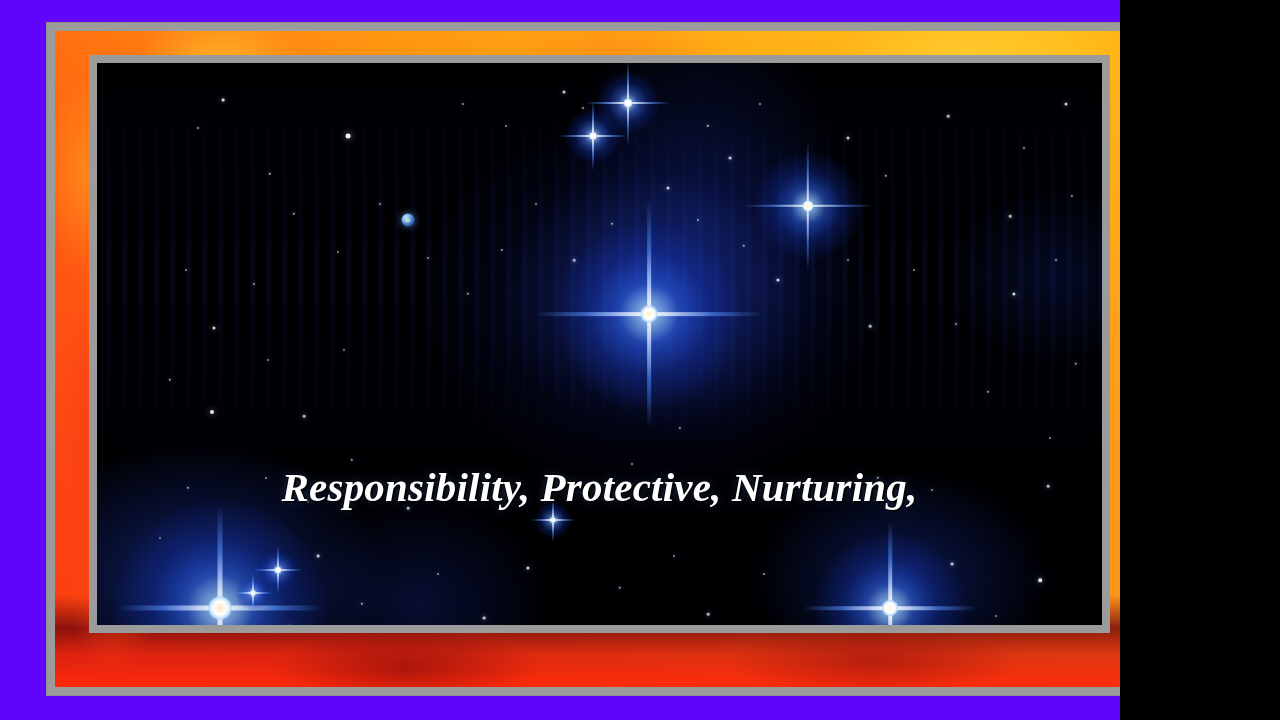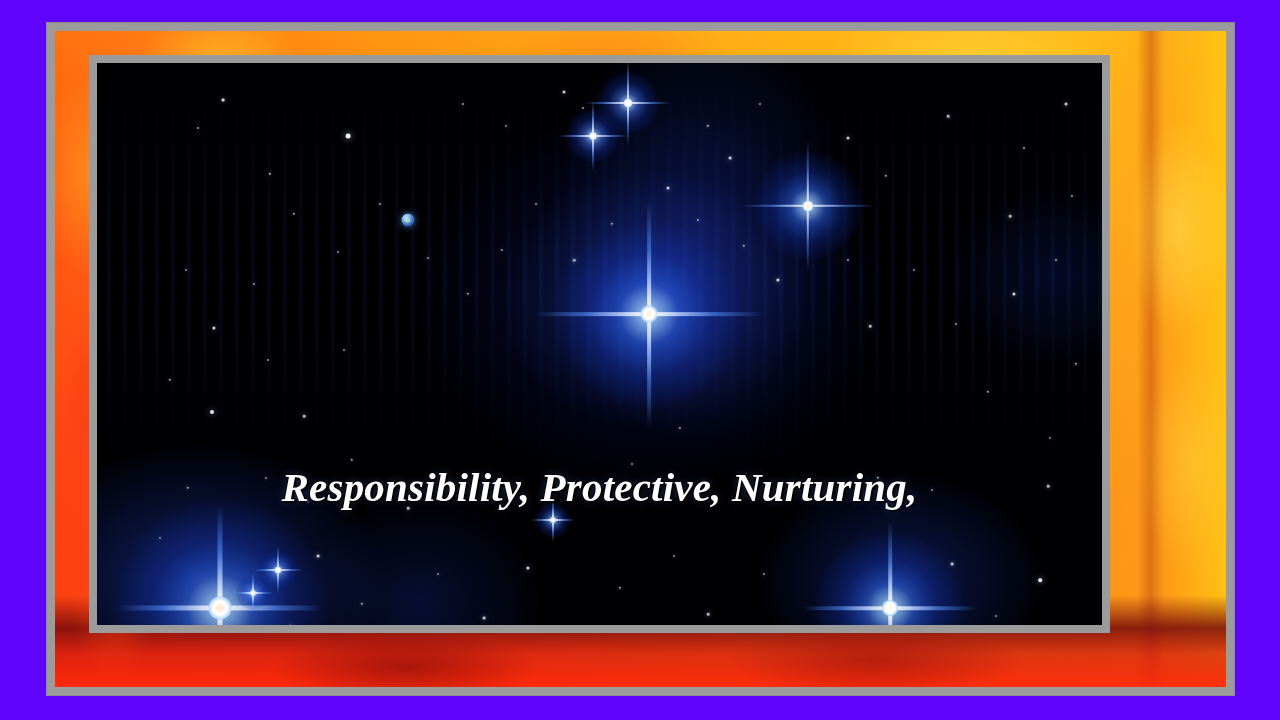--- a/index.html
+++ b/index.html
@@ -10,21 +10,21 @@
   body {
     width: 1280px;
     height: 720px;
     overflow: hidden;
     font-family: "Liberation Serif", serif;
   }
 
   
   #stage {
     position: relative;
-    width: 1280px;
+    width: 1120px;
     height: 720px;
     background: #6104fb;
     overflow: hidden;
   }
 
   
   #outer-frame {
     position: absolute;
     left: 47px;
     top: 23px;

